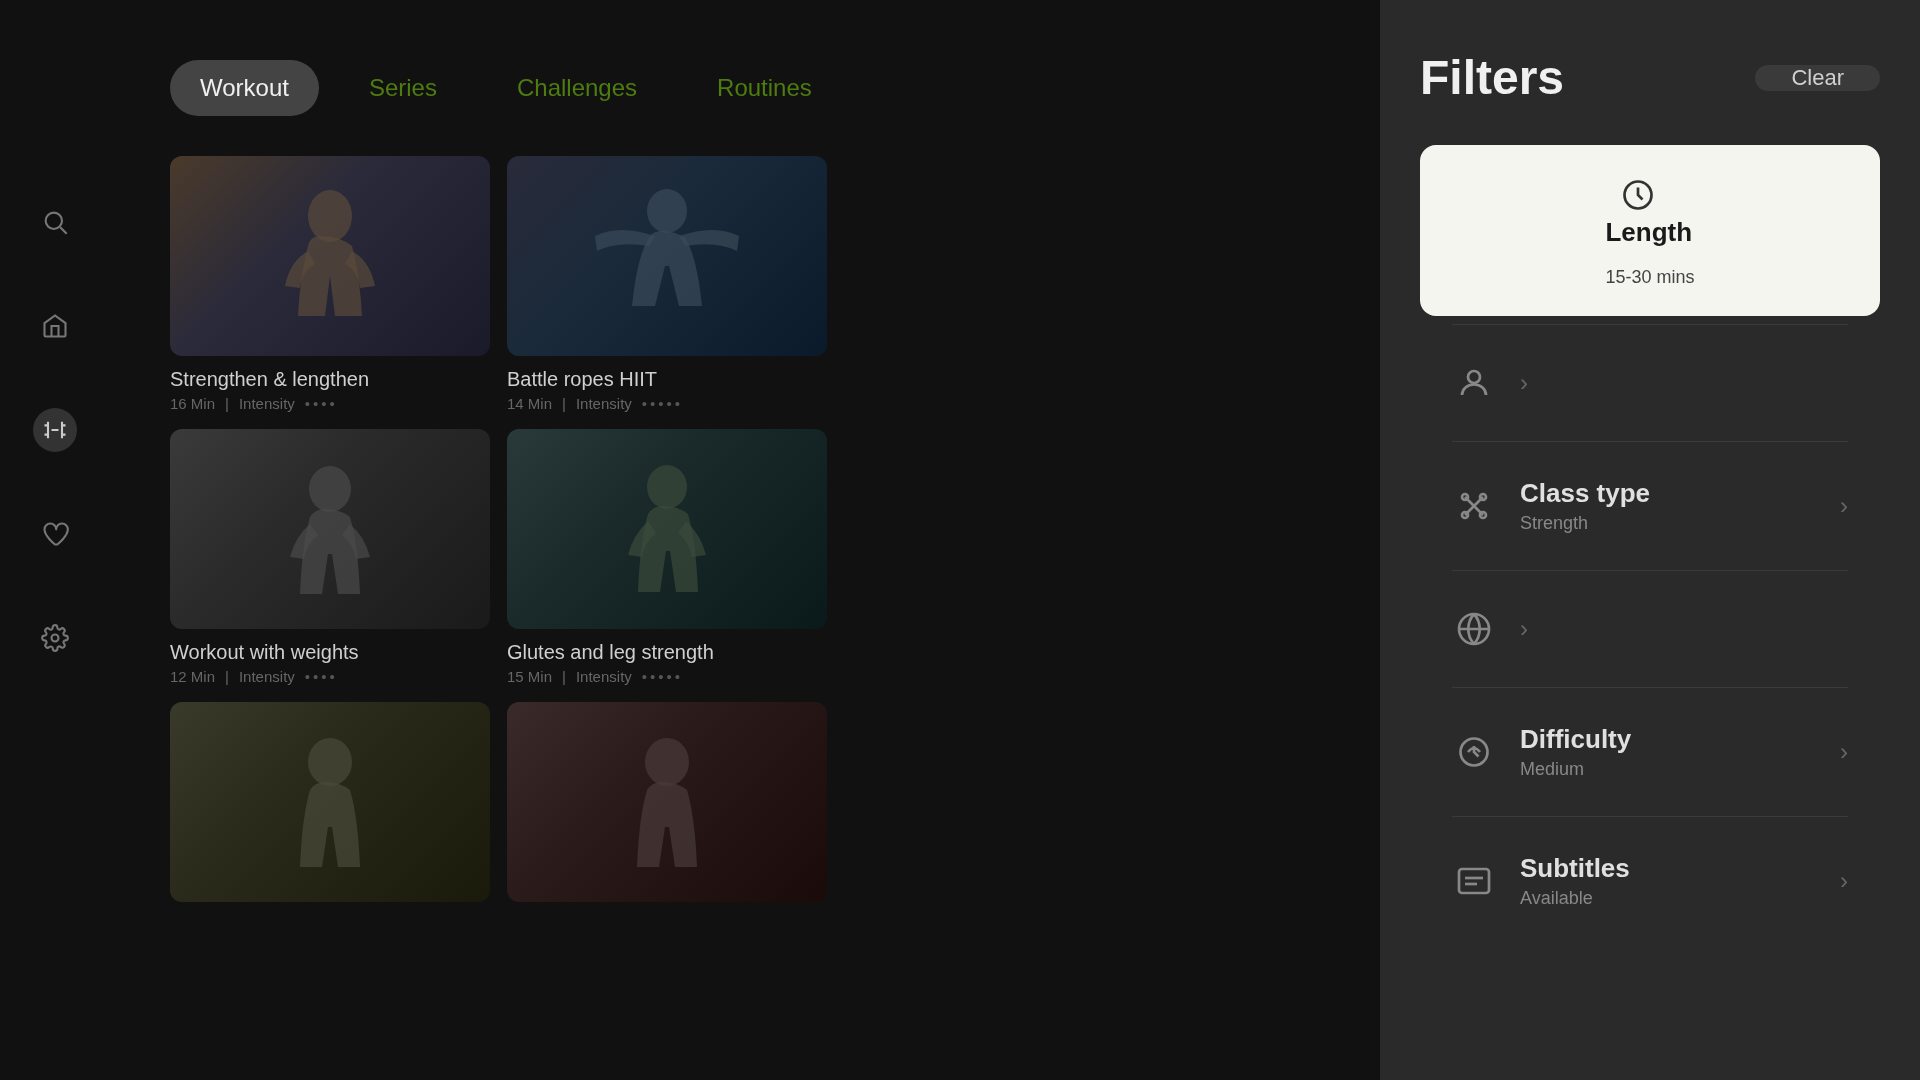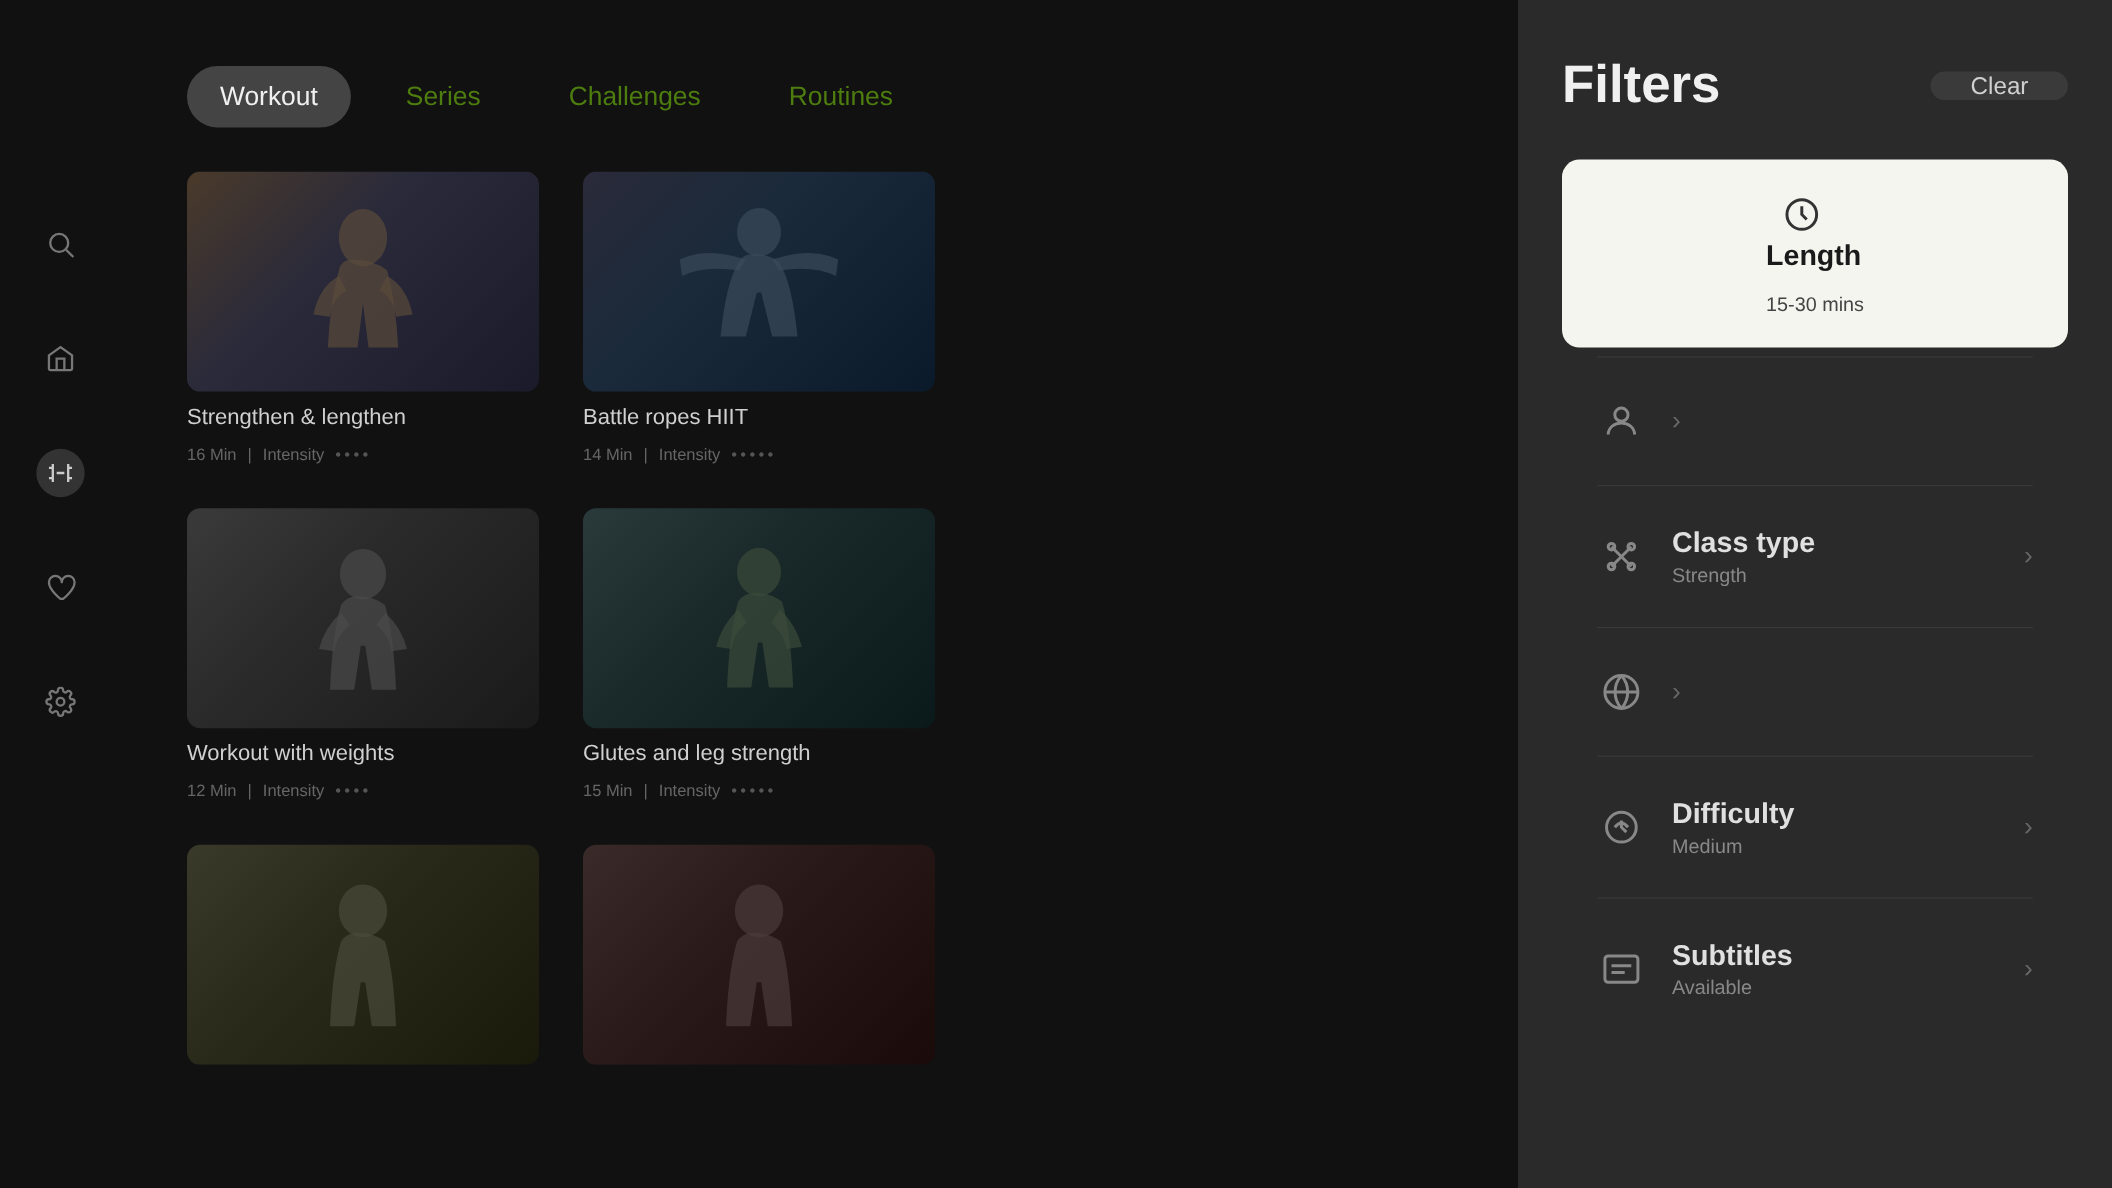--- a/index.html
+++ b/index.html
@@ -81,21 +81,21 @@
 
     .tab.active {
       background: #444;
       color: #f0f0f0;
     }
 
     
     .workout-grid {
       display: grid;
       grid-template-columns: repeat(2, 320px);
-      gap: 40px;
+      gap: 17px;
       overflow: hidden;
     }
 
     .workout-card {
       width: 320px;
       cursor: pointer;
     }
 
     .card-image {
       width: 320px;
@@ -117,21 +117,21 @@
     .card-title {
       font-size: 20px;
       font-weight: 500;
       color: #d0d0d0;
       margin-top: 12px;
     }
 
     .card-meta {
       font-size: 15px;
       color: #666;
-      margin-top: 14px;
+      margin-top: 4px;
       display: flex;
       align-items: center;
       gap: 10px;
     }
 
     .card-meta .dots {
       letter-spacing: 3px;
       color: #555;
     }
 

